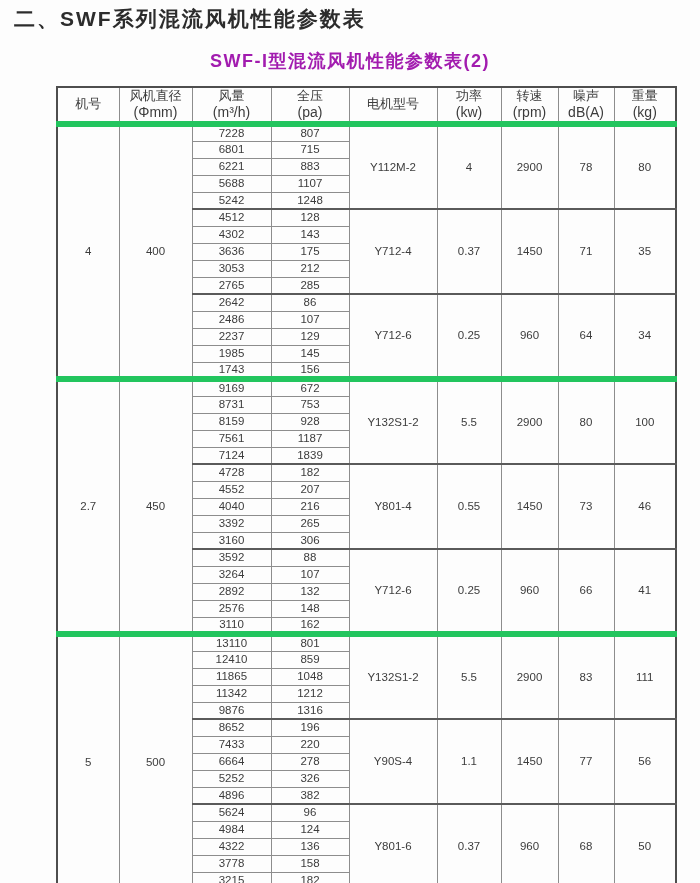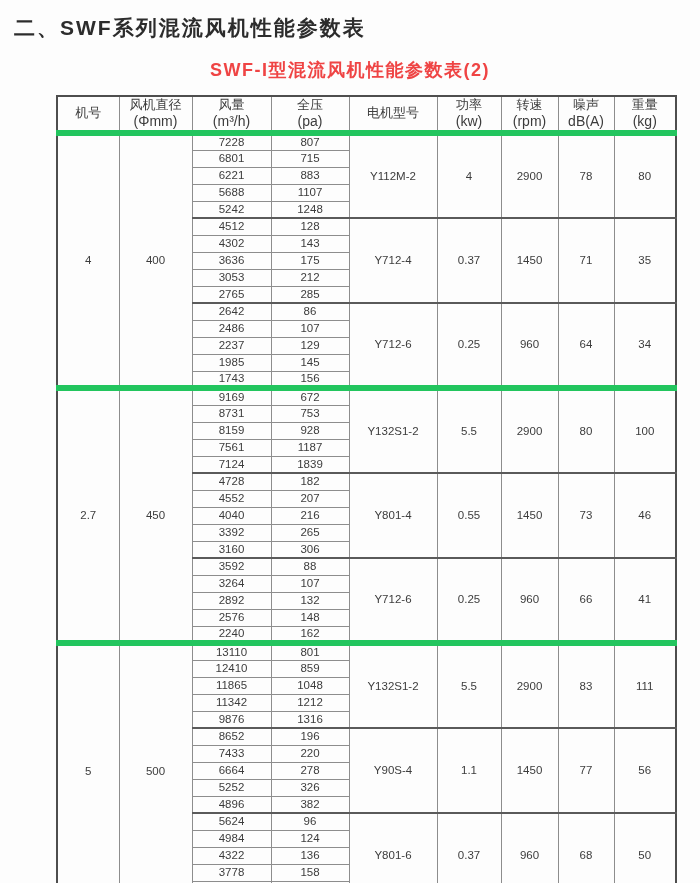--- a/index.html
+++ b/index.html
@@ -6,33 +6,33 @@
   html, body {
     width: 700px; height: 883px;
     background: #fdfdfd;
     font-family: "Liberation Sans", sans-serif;
     color: #333;
     overflow: hidden;
   }
   .page { width: 700px; height: 883px; position: relative; }
 
   .section-title {
-    margin: 14px 0 0 14px;
+    margin: 5px 0 0 14px;
     font-size: 21px;
     font-weight: bold;
     letter-spacing: 2px;
     color: #2c2c2c;
   }
   .table-title {
     margin-top: 16px;
     text-align: center;
     font-size: 18px;
     font-weight: bold;
     letter-spacing: 1.5px;
-    color: #ef4444;
+    color: #a21caf;
   }
 
   table.spec {
     margin: 13px 0 0 56px;
     width: 619px;
     border-collapse: collapse;
     table-layout: fixed;
     border: 2px solid #4e4e4e;
   }
   table.spec th, table.spec td {
@@ -267,21 +267,21 @@
         </tr>
         <tr>
           <td>2892</td>
           <td>132</td>
         </tr>
         <tr>
           <td>2576</td>
           <td>148</td>
         </tr>
         <tr>
-          <td>2240</td>
+          <td>3110</td>
           <td>162</td>
         </tr>
         <tr class="group-start">
           <td rowspan="15" class="merged">5</td>
           <td rowspan="15" class="merged">500</td>
           <td>13110</td>
           <td>801</td>
           <td rowspan="5" class="merged">Y132S1-2</td>
           <td rowspan="5" class="merged">5.5</td>
           <td rowspan="5" class="merged">2900</td>

